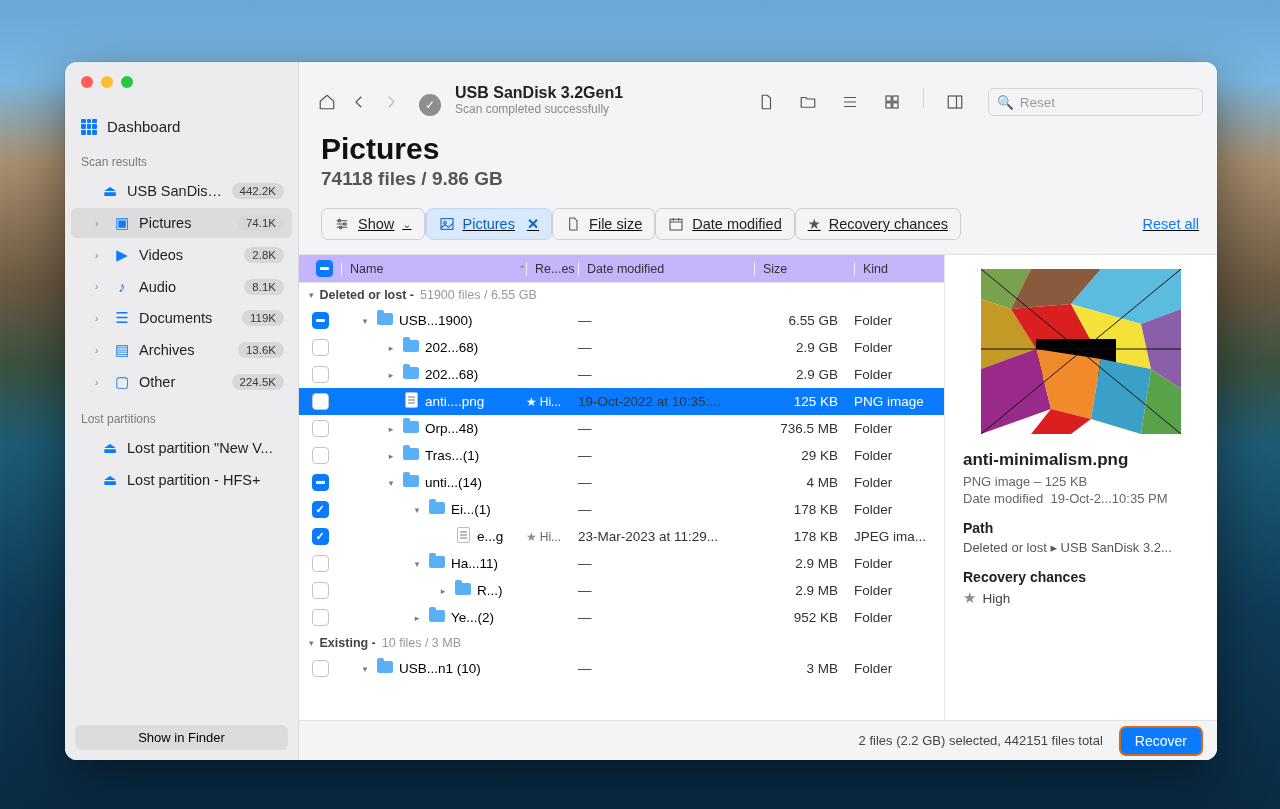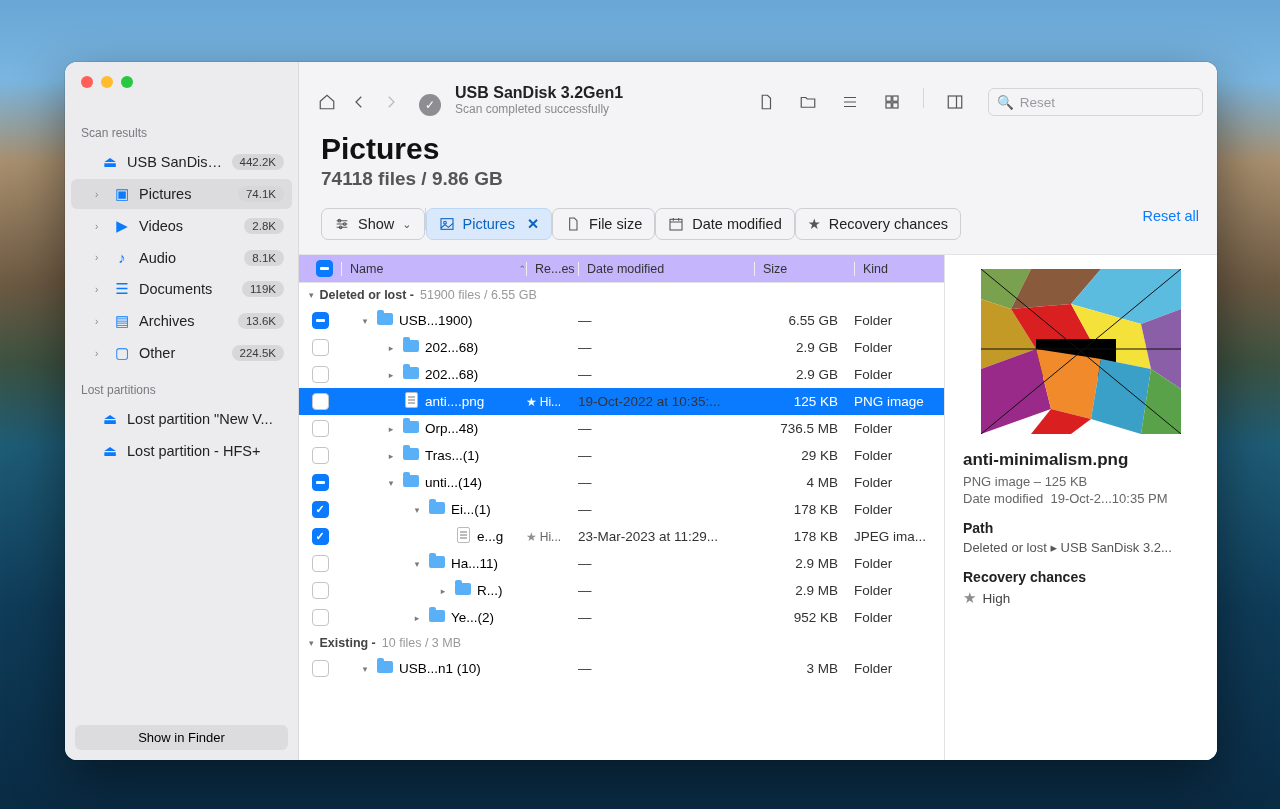--- a/index.html
+++ b/index.html
@@ -91,21 +91,21 @@
   display:flex; align-items:center; padding:0 8px; gap:6px; color:#9a9a9e; font-size:13.5px;
   background:#f4f4f6;
 }
 
 
 .bigtitle { padding: 16px 18px 6px 22px; }
 .bigtitle .h { font-size:30px; font-weight:700; color:#111; }
 .bigtitle .s { font-size:19px; font-weight:600; color:#555; margin-top:2px; }
 
 
-.filterbar { display:flex; padding:12px 18px 14px 22px; }
+.filterbar { display:flex; align-items:center; padding:12px 18px 14px 22px;text-decoration:underline; }
 .fbtn { height:32px; border:1px solid #cfcfd3; border-radius:7px; background:#f4f4f6;
   display:flex; align-items:center; padding:0 12px; gap:8px; font-size:14.5px; color:#222; }
 .fbtn svg{width:16px;height:16px;stroke:#555;fill:none;stroke-width:1.6;}
 .fbtn.show .caret{ font-size:11px; color:#555; }
 .fbtn.active { background:#d9e9fb; border-color:#bcd7f3; color:#0a63c2; }
 .fbtn.active svg{stroke:#0a63c2;}
 .fbtn .x{ margin-left:4px; color:#0a63c2; font-weight:600; }
 .vline { width:1px; height:22px; background:#d5d5d8; }
 .filterbar .reset { margin-left:auto; color:#0a7bff; font-size:14.5px; }
 
@@ -187,20 +187,34 @@
 
 <div class="window">
 
   <div class="sidebar">
     <div class="traffic">
       <span class="r"></span>
       <span class="y"></span>
       <span class="g"></span>
     </div>
 
+    <div class="dash-row">
+      <span class="dash-icon">
+          <i></i>
+          <i></i>
+          <i></i>
+          <i></i>
+          <i></i>
+          <i></i>
+          <i></i>
+          <i></i>
+          <i></i>
+        </span>
+      <span>Dashboard</span>
+    </div>
 
     <div class="side-section-label">Scan results</div>
 
     <div class="side-item">
       <span class="chev"></span>
       <span class="ico usb-ico">⏏</span>
       <span class="lbl">USB  SanDisk...</span>
       <span class="badge">442.2K</span>
     </div>
     <div class="side-item indent sel">
@@ -637,15 +651,19 @@
         <div class="pv-sec">Path</div>
         <div class="pv-path">Deleted or lost ▸ USB  SanDisk 3.2...</div>
         <div class="pv-sec">Recovery chances</div>
         <div class="pv-chance">
             <span class="star">★</span>
             <span>High</span>
           </div>
       </div>
     </div>
 
+    <div class="footer">
+      <span>2 files (2.2 GB) selected, 442151 files total</span>
+      <button class="recover-btn">Recover</button>
+    </div>
 
   </div>
 </div>
 
 </body></html>

